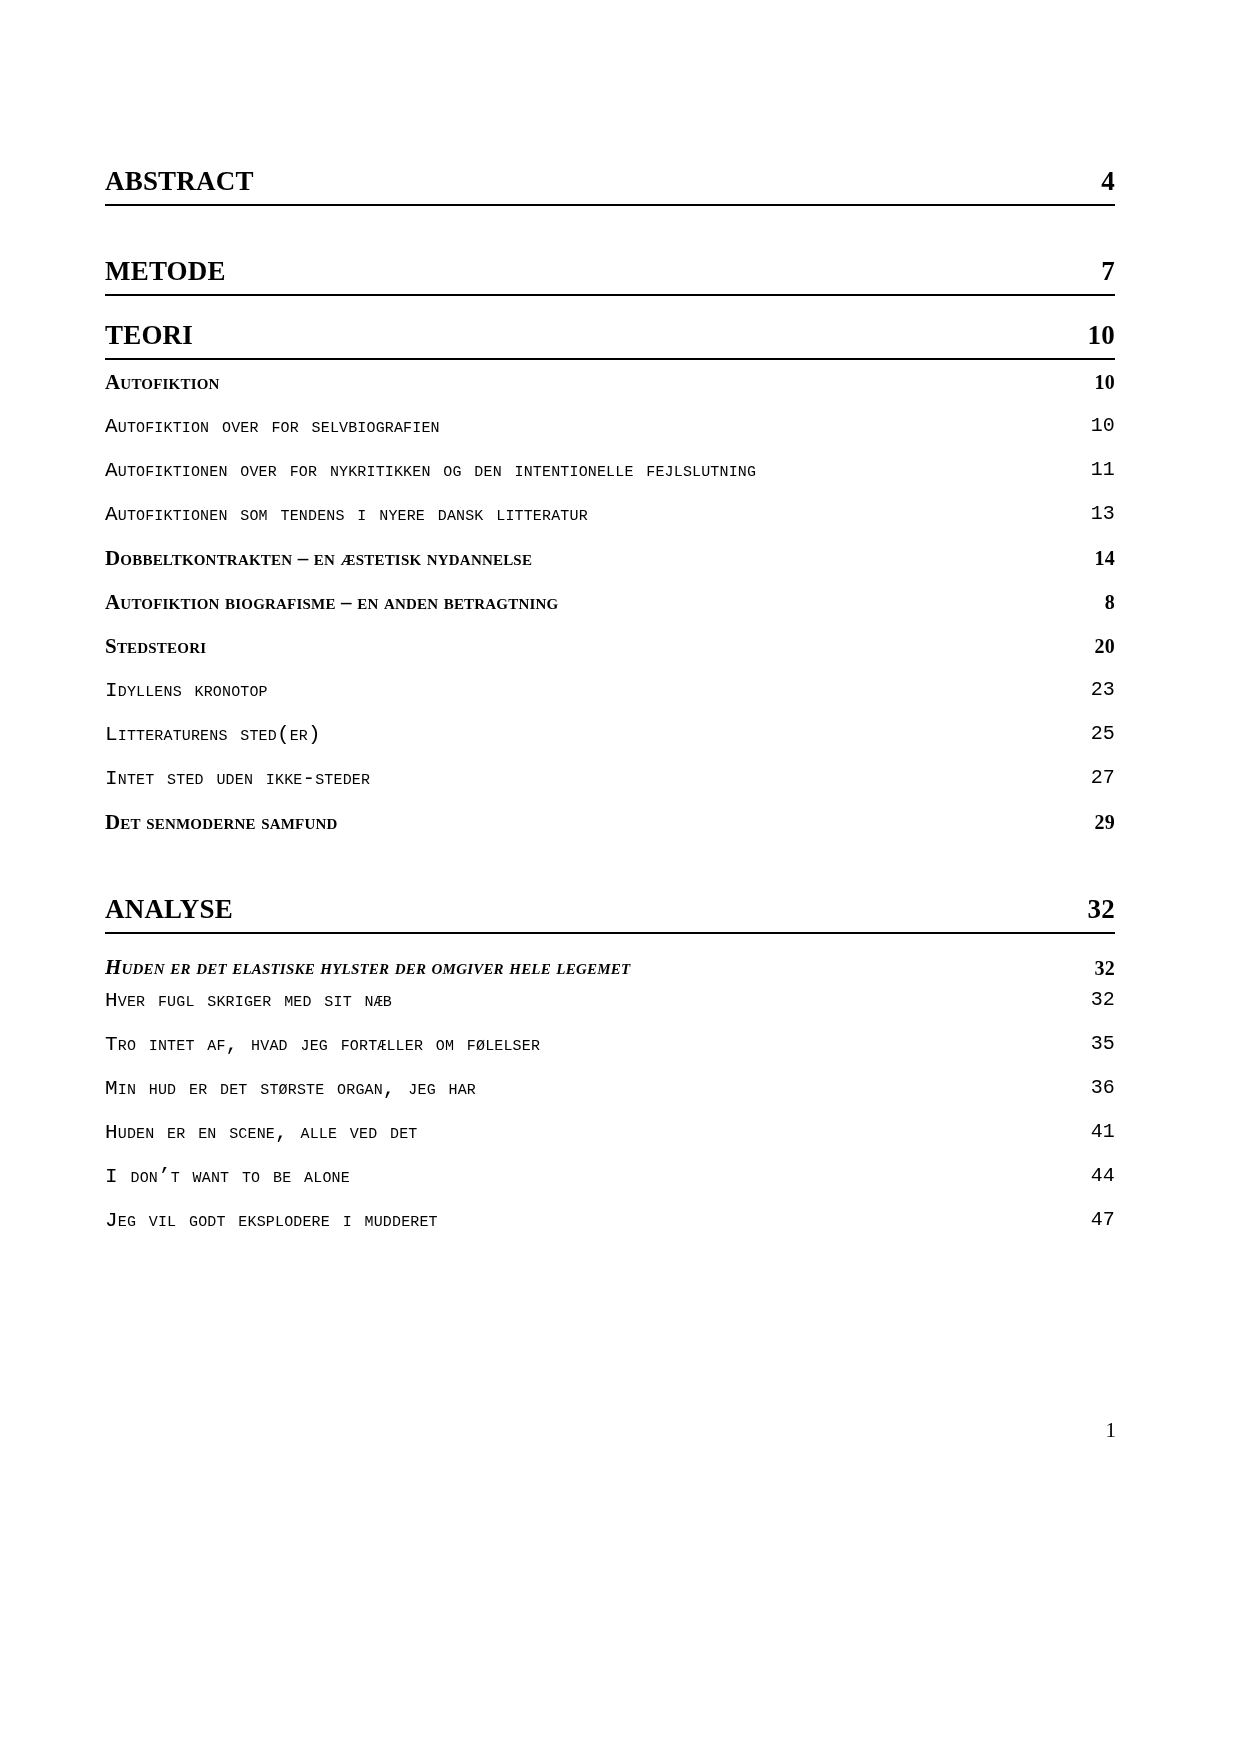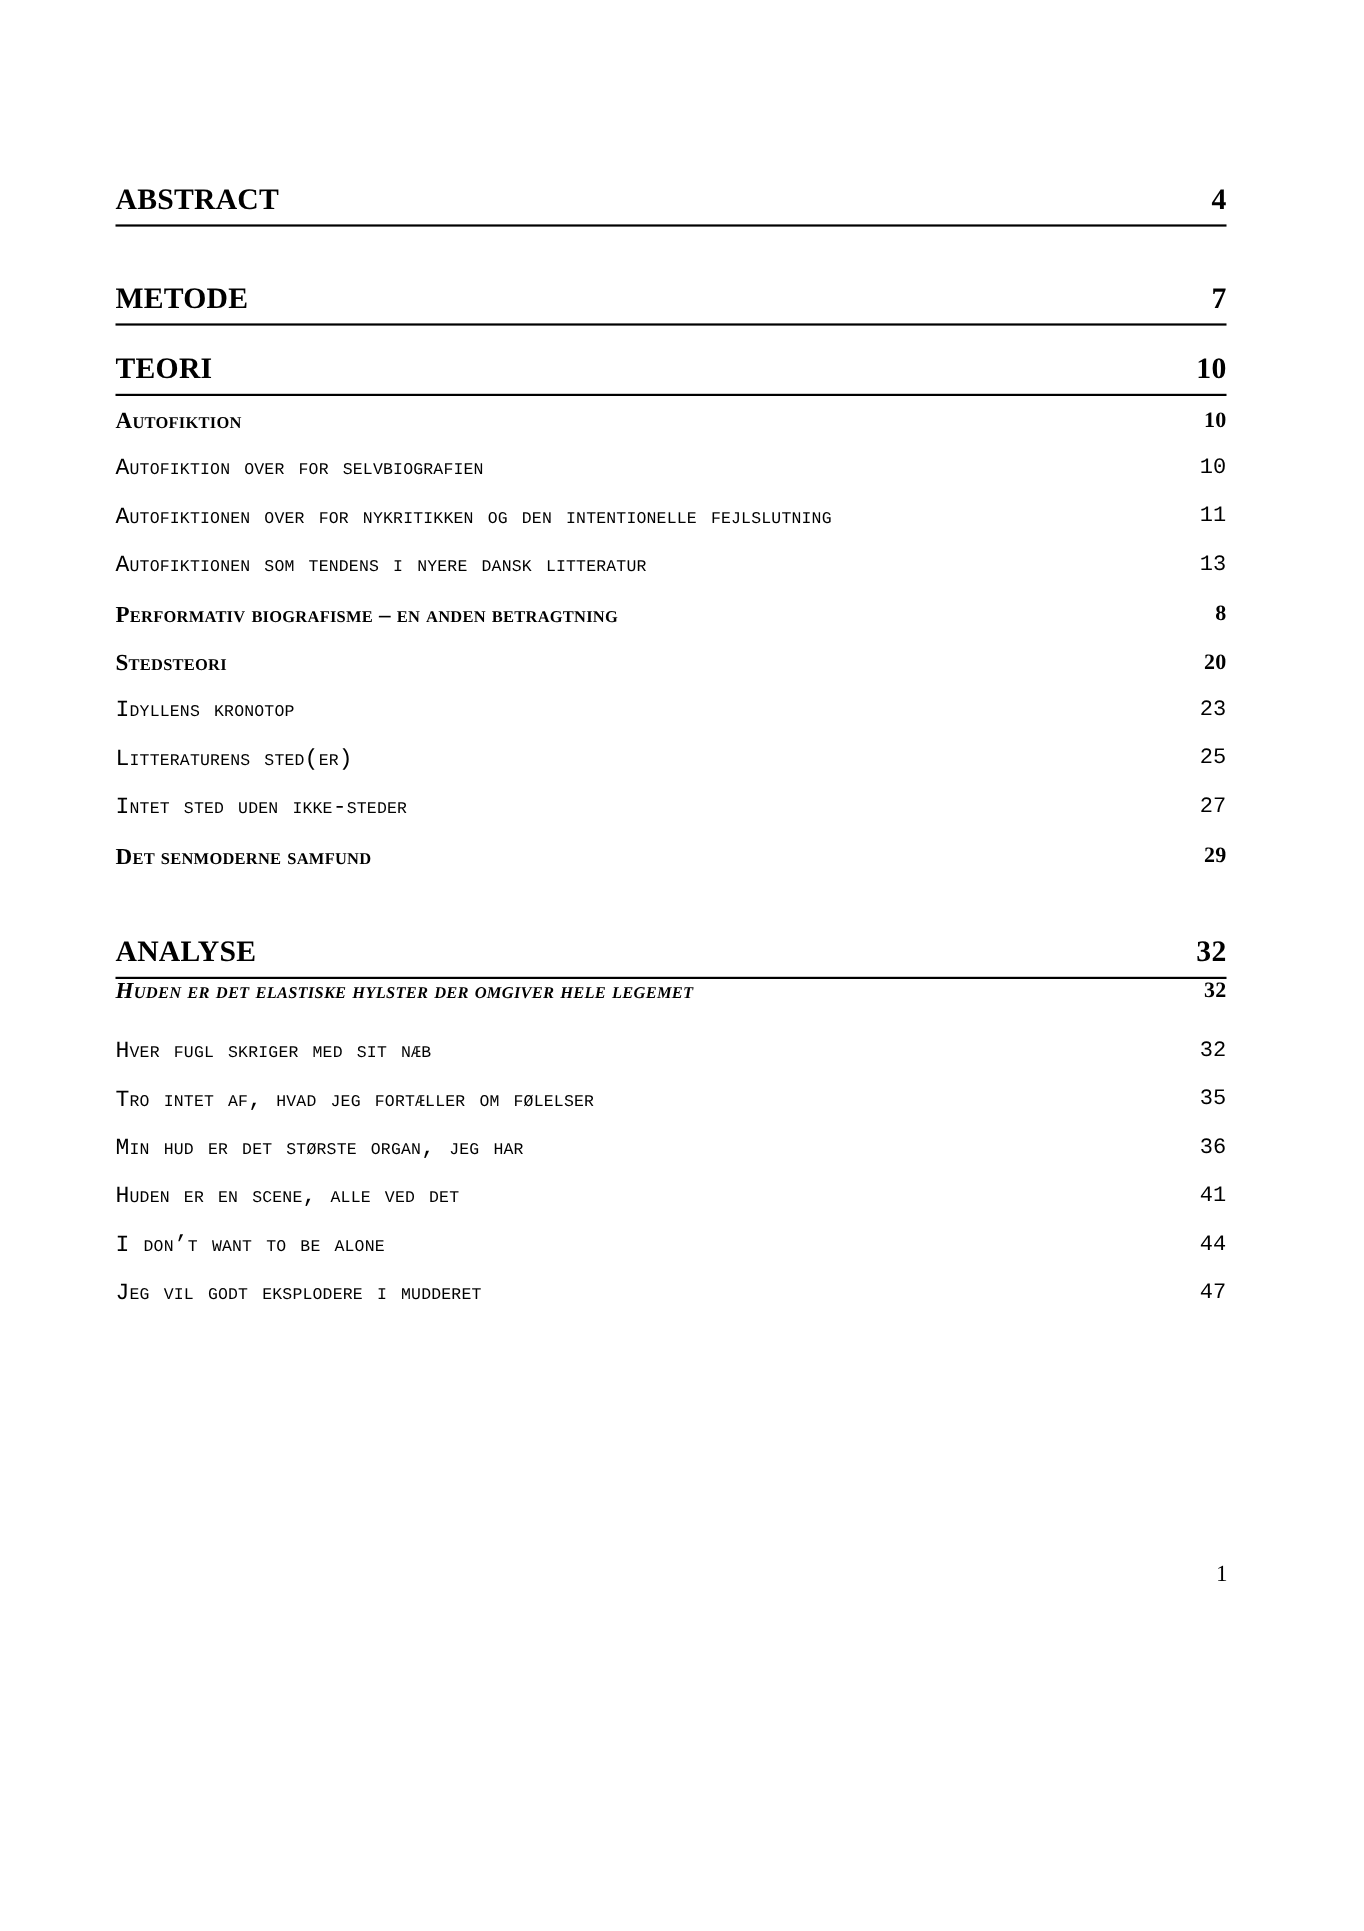--- a/index.html
+++ b/index.html
@@ -83,21 +83,21 @@
 
   
   .lvl2i {
     font-size: 21px;
     font-weight: bold;
     font-style: italic;
     font-variant: small-caps;
     letter-spacing: 0.2px;
     line-height: 1.0;
     height: 44px;
-    align-items: flex-start;
+    align-items: flex-end;
   }
   .lvl2i .pageno {
     font-weight: bold;
     font-style: normal;
     font-variant: normal;
     font-size: 20px;
   }
 
   
   .lvl3 {
@@ -160,21 +160,26 @@
         <span class="title">Autofiktionen over for nykritikken og den intentionelle fejlslutning</span>
         <span class="filler"></span>
         <span class="pageno">11</span>
       </div>
       <div class="entry lvl3">
         <span class="title">Autofiktionen som tendens i nyere dansk litteratur</span>
         <span class="filler"></span>
         <span class="pageno">13</span>
       </div>
       <div class="entry lvl2">
-        <span class="title">Performativ biografisme – en anden betragtning</span>
+        <span class="title">Dobbeltkontrakten – en æstetisk nydannelse</span>
+        <span class="filler"></span>
+        <span class="pageno">14</span>
+      </div>
+      <div class="entry lvl2">
+        <span class="title">Autofiktion biografisme – en anden betragtning</span>
         <span class="filler"></span>
         <span class="pageno">8</span>
       </div>
       <div class="entry lvl2">
         <span class="title">Stedsteori</span>
         <span class="filler"></span>
         <span class="pageno">20</span>
       </div>
       <div class="entry lvl3">
         <span class="title">Idyllens kronotop</span>

